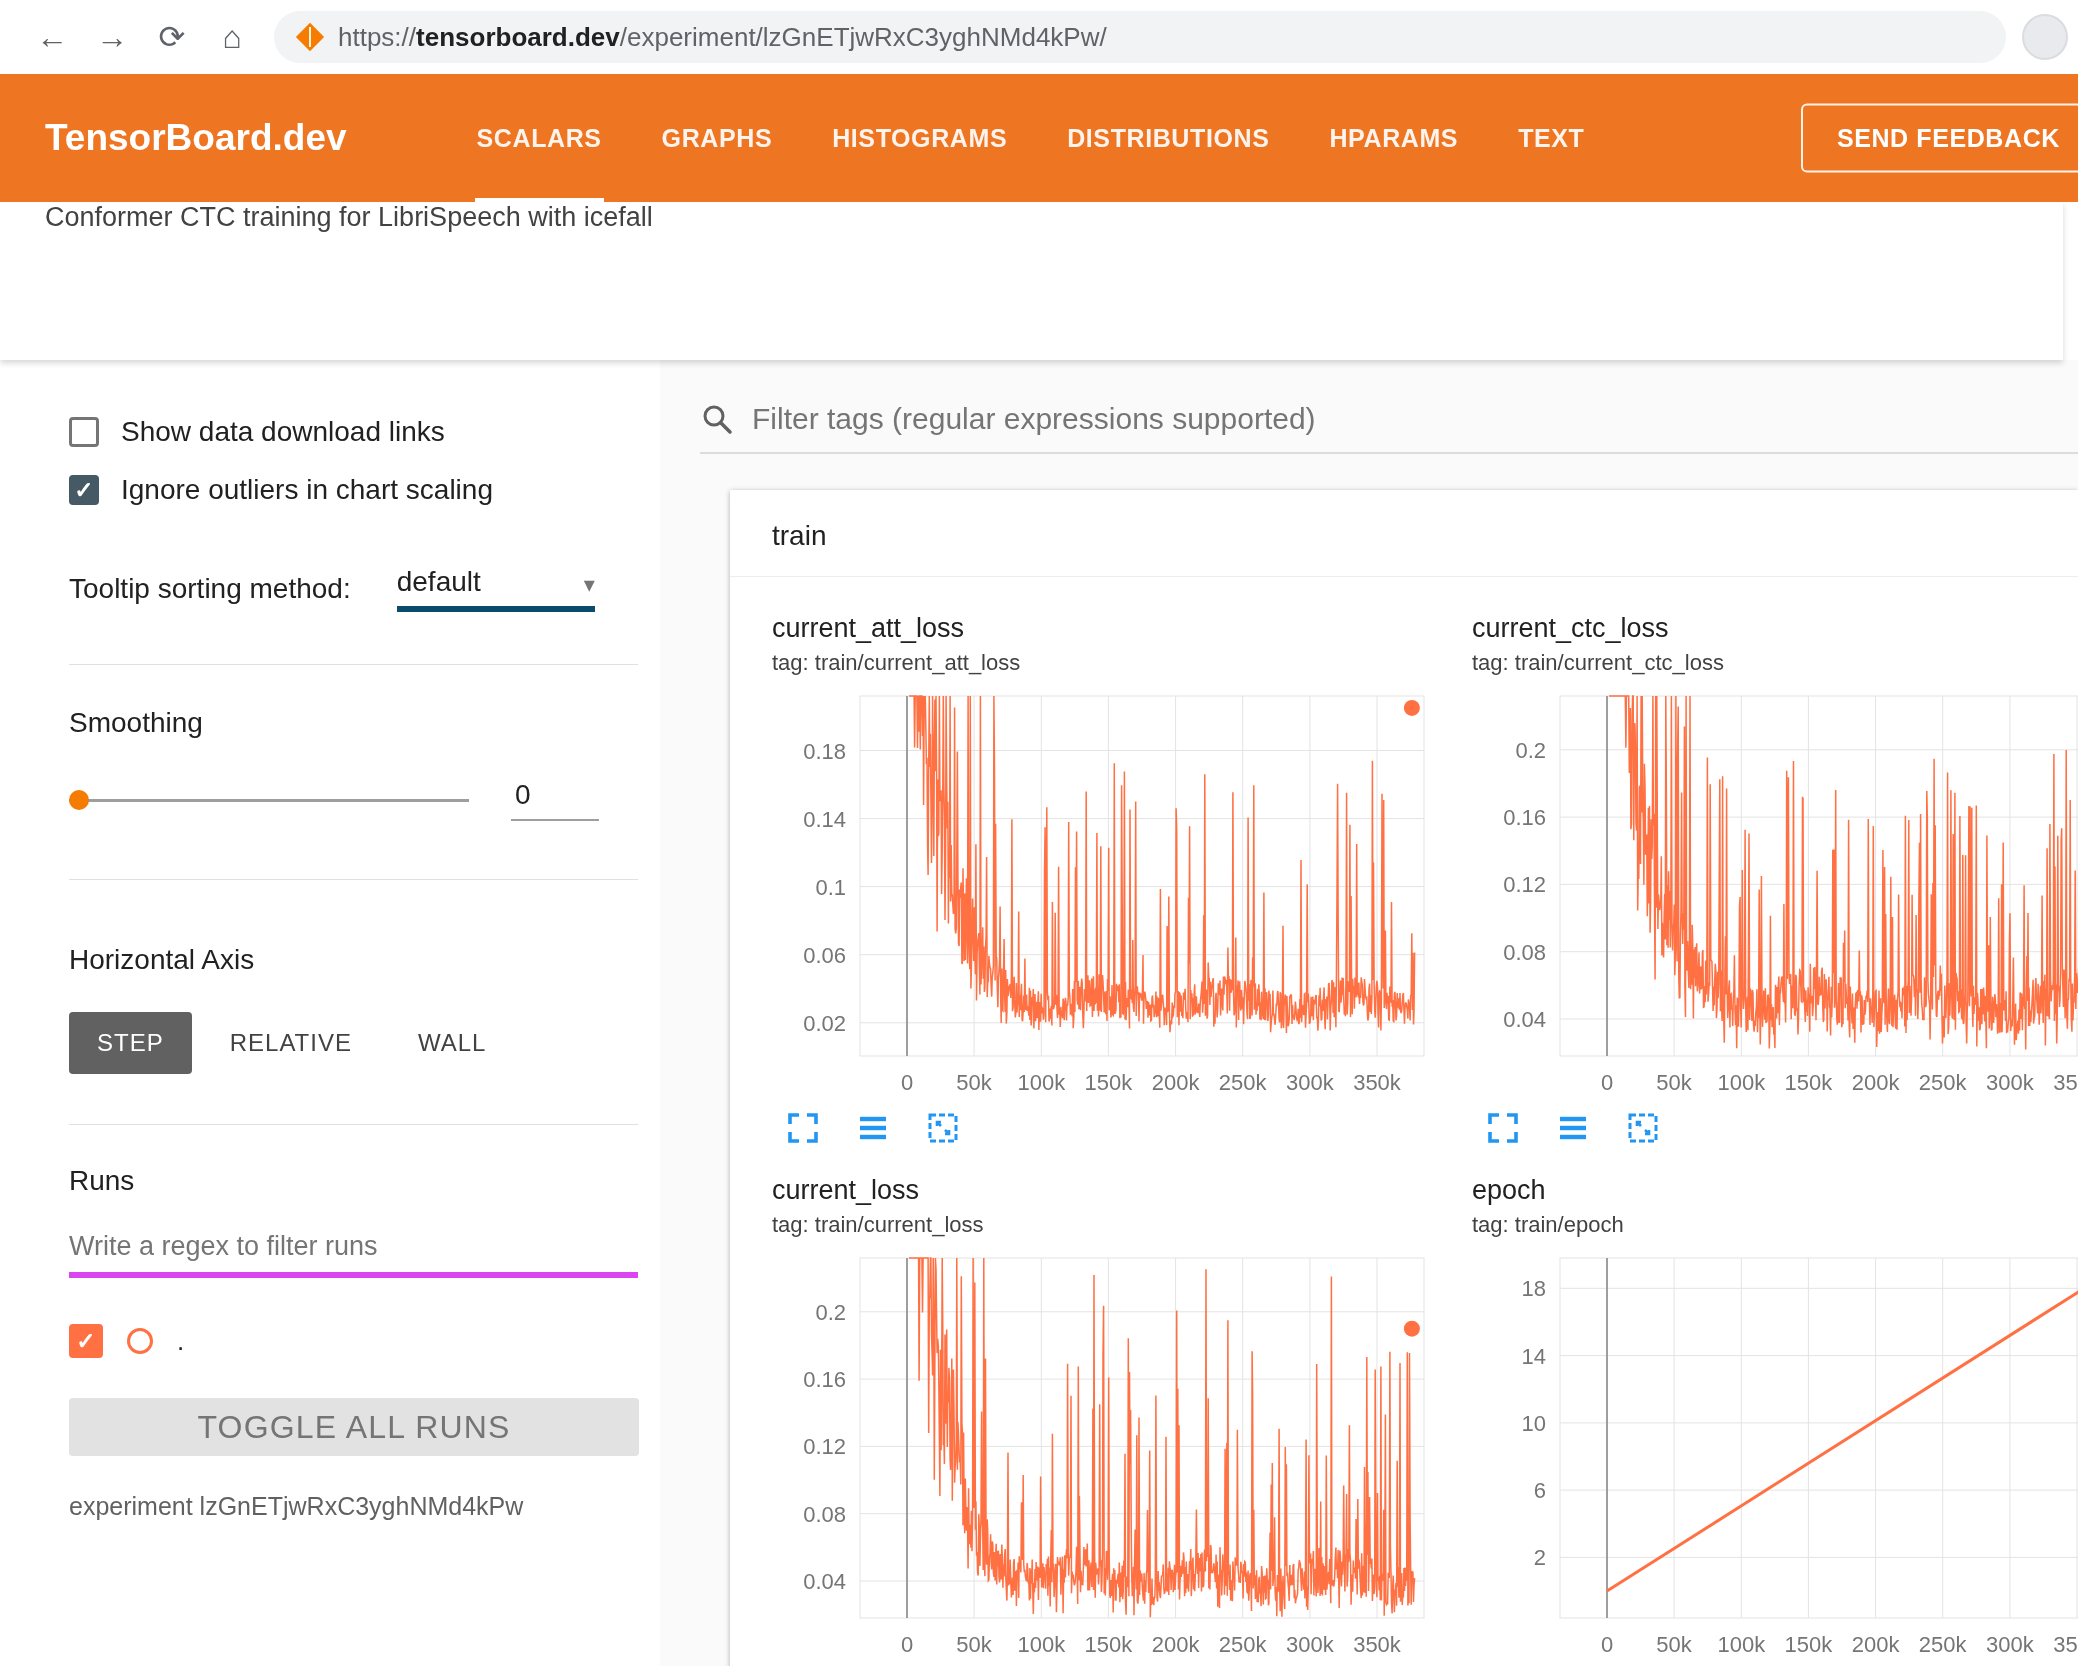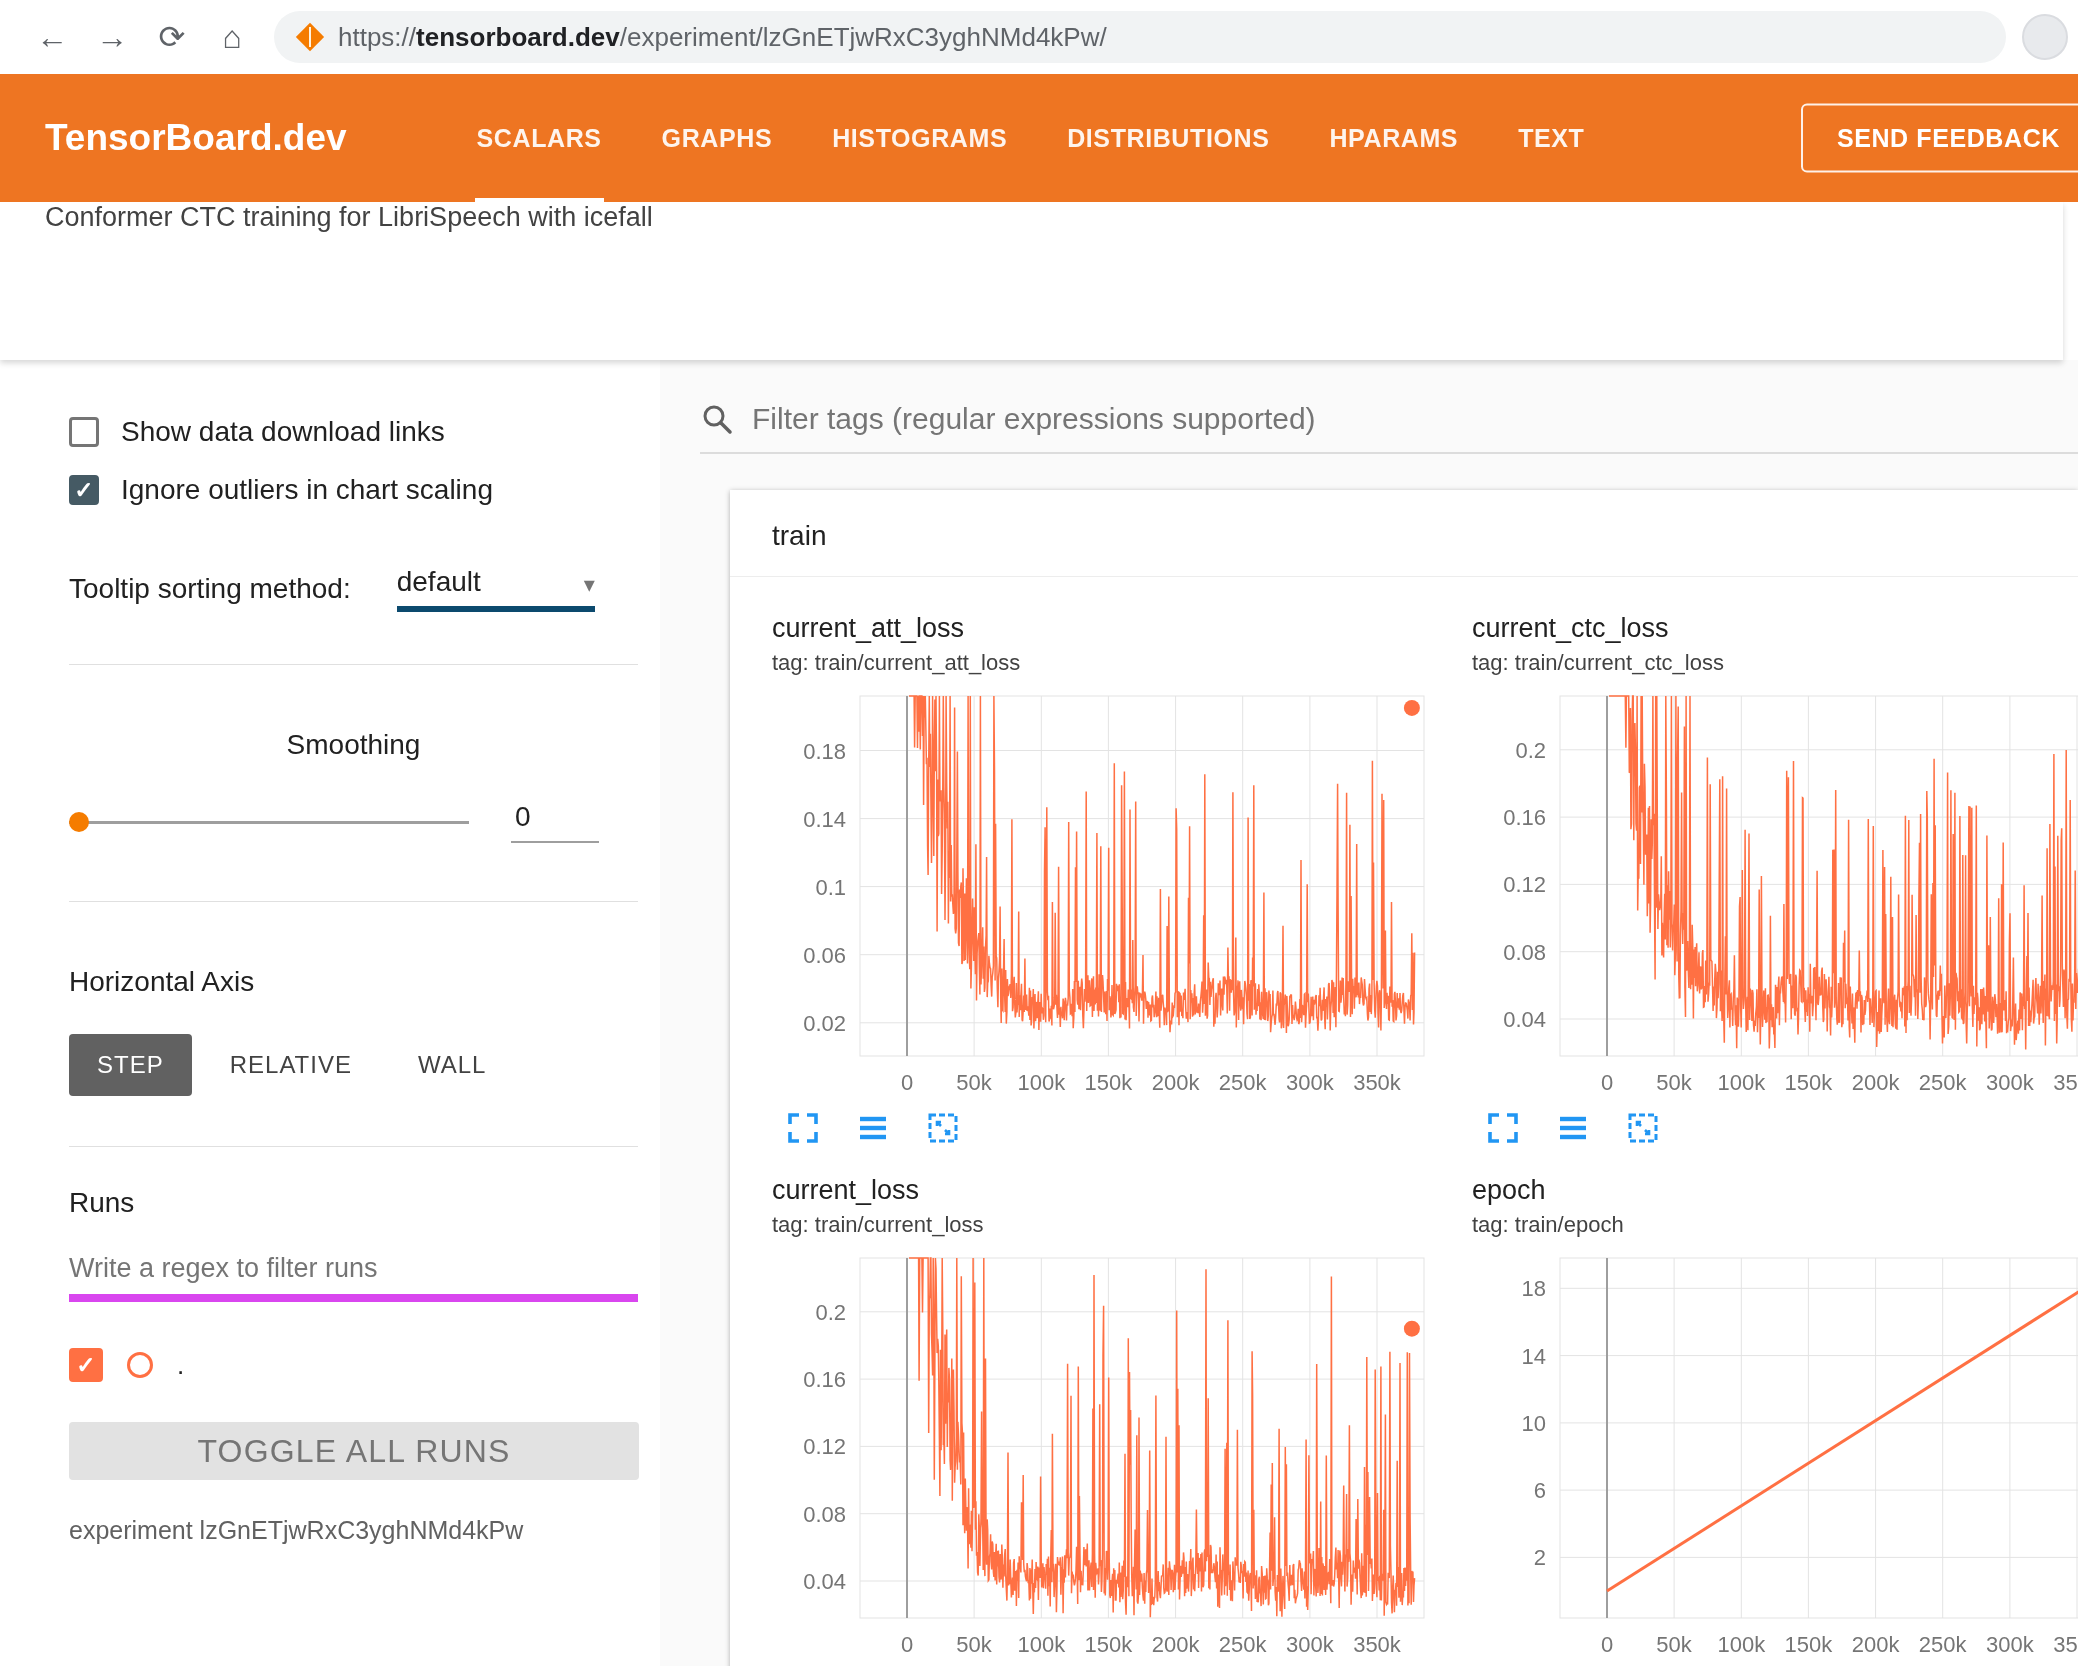--- a/index.html
+++ b/index.html
@@ -56,21 +56,21 @@
   .slider-row { margin-top:40px; display:flex; align-items:center; }
   .slider { position:relative; height:22px; width:400px; cursor:pointer; }
   .slider .track { position:absolute; top:10px; left:0; right:0; height:3px; background:#9e9e9e; }
   .slider .thumb { position:absolute; top:1px; left:0; width:20px; height:20px; border-radius:50%; background:#f57c00; }
   .smooth-val { margin-left:42px; width:88px; border-bottom:2px solid #9e9e9e; font-size:28px;
                 color:#212121; padding:0 4px 8px 4px; }
   .axis-btns { margin-top:36px; display:flex; gap:10px; }
   .axis-btn { font-family:"Liberation Sans",sans-serif; font-size:24px; letter-spacing:1px; border:none;
               background:transparent; color:#424242; padding:17px 28px; border-radius:4px; cursor:pointer; }
   .axis-btn.active { background:#616161; color:#fff; }
-  .runs-input { margin-top:34px; width:100%; border:none; border-bottom:8px solid #d946ef; outline:none;
+  .runs-input { margin-top:34px; width:100%; border:none; border-bottom:6px solid #d946ef; outline:none;
                 font-size:27px; padding-bottom:10px; font-family:"Liberation Sans",sans-serif; background:transparent; }
   .runs-input::placeholder { color:#757575; }
   .run-row { margin-top:46px; gap:24px; }
   .run-circle { width:26px; height:26px; border:3px solid #ff7043; border-radius:50%; }
   .run-name { font-size:26px; color:#212121; }
   .toggle-btn { margin-top:40px; width:570px; height:58px; background:#e2e2e2; border:none; border-radius:4px;
                 color:#757575; font-size:32px; letter-spacing:1.2px; font-family:"Liberation Sans",sans-serif;
                 cursor:pointer; }
   .caption { margin-top:36px; font-size:25px; color:#616161; }
 
@@ -142,21 +142,21 @@
       <span class="sb-label">Ignore outliers in chart scaling</span>
     </div>
     <div class="row tooltip-row">
       <span class="sb-label">Tooltip sorting method:</span>
       <span class="select-box">
         <span class="val">default</span>
         <span class="arr">▾</span>
       </span>
     </div>
     <div class="divider" style="margin-top:52px;"></div>
-    <div class="sb-label" style="margin-top:64px;text-align:center;">Smoothing</div>
+    <div class="sb-label" style="margin-top:42px;">Smoothing</div>
     <div class="slider-row">
       <div class="slider">
         <div class="track"></div>
         <div class="thumb"></div>
       </div>
       <div class="smooth-val">0</div>
     </div>
     <div class="divider" style="margin-top:58px;"></div>
     <div class="sb-label" style="margin-top:64px;">Horizontal Axis</div>
     <div class="axis-btns">

